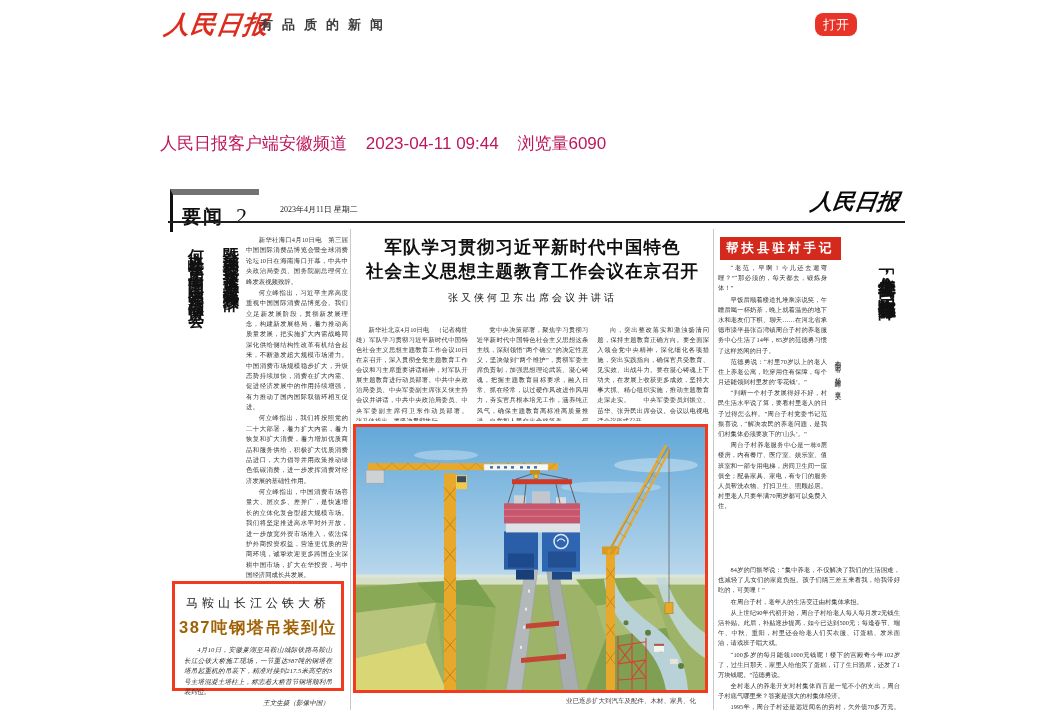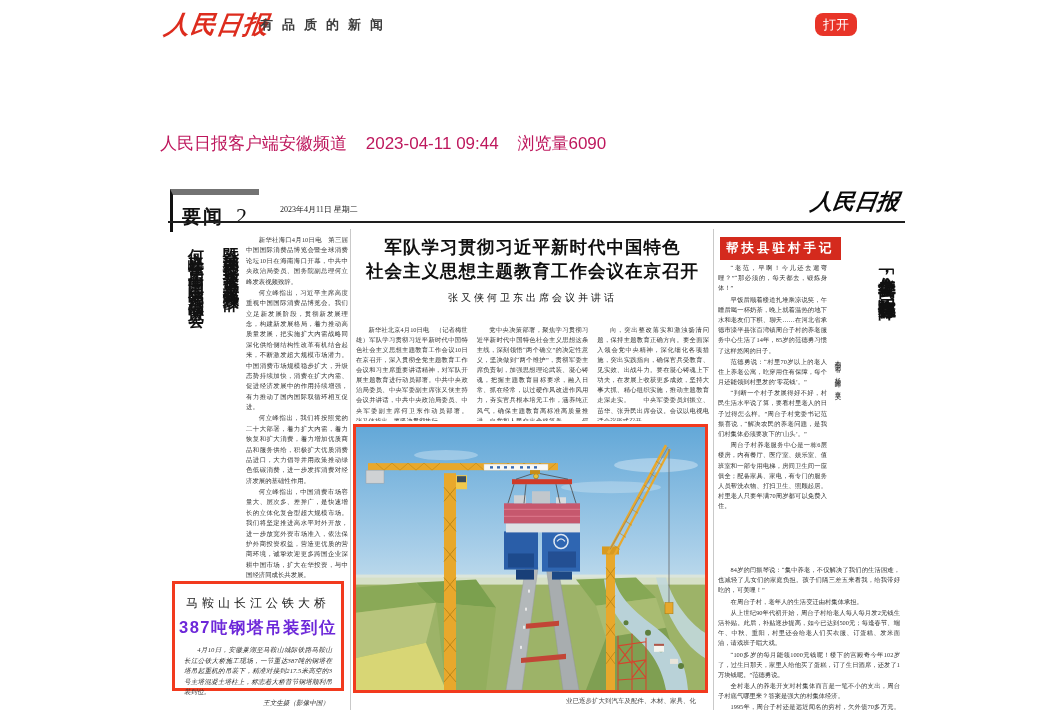--- a/index.html
+++ b/index.html
@@ -40,21 +40,21 @@
     font-size:16px; letter-spacing:4px; height:340px; width:30px; text-align:left; }
   .vhead.h2 { letter-spacing:3px; }
   .artA-body { flex:1; font-size:6.4px; line-height:1.62; text-align:justify; color:#333; overflow:hidden; }
   .artA-body p, .artD p, .bcol { text-indent:2em; }
   .artA-body p { margin-bottom:1px; }
 
   
   .capbox { left:4px; top:396px; width:172px; height:110px; border:3px solid #f23a1e;
     background:#fff; text-align:center; }
   .cap-title { margin-top:11px; font-size:12px; letter-spacing:4px; color:#222; }
-  .cap-head { margin-top:5px; font-size:16.5px; font-weight:700; letter-spacing:1.5px; color:#6d28d9;
+  .cap-head { margin-top:5px; font-size:16.5px; font-weight:700; letter-spacing:1.5px; color:#a16207;
     font-family:"Liberation Sans",sans-serif; }
   .cap-body { margin:6px 9px 0; font-size:6.6px; line-height:1.6; text-align:justify;
     text-indent:2em; font-style:italic; color:#333; }
   .cap-credit { margin:1px 12px 0 0; font-size:6.6px; font-style:italic; text-align:right; color:#333; }
 
   
   .artB-h { left:187px; top:50px; width:355px; text-align:center; font-size:17.5px; font-weight:700;
     color:#0f0f0f; font-family:"Liberation Sans",sans-serif; letter-spacing:1px; }
   .artB-h.l2 { top:74px; }
   .artB-sub { left:187px; top:106px; width:355px; text-align:center; font-size:10px;

